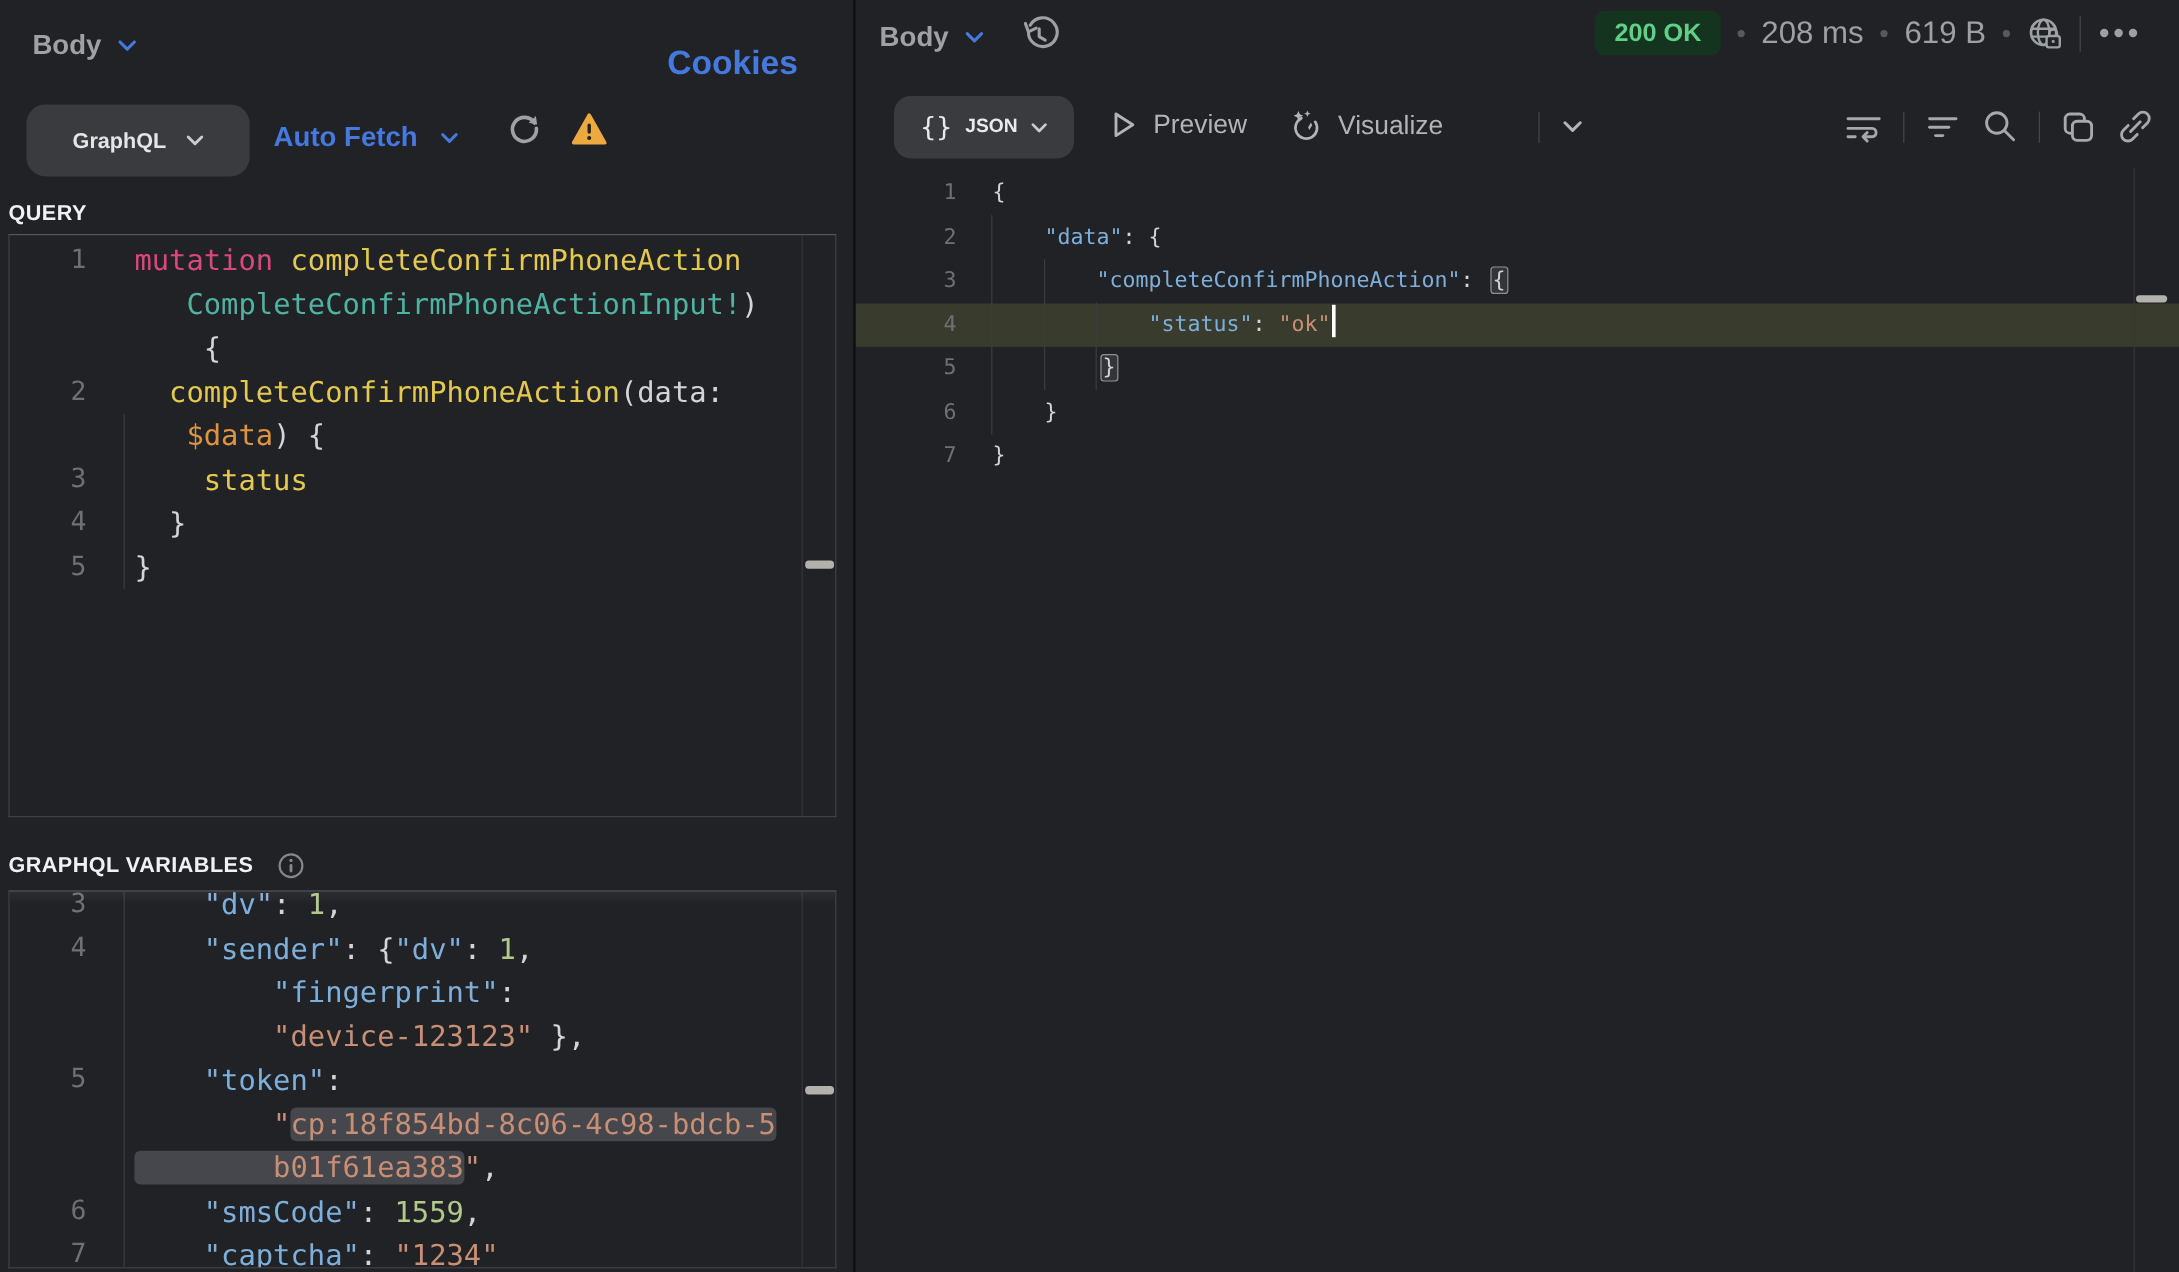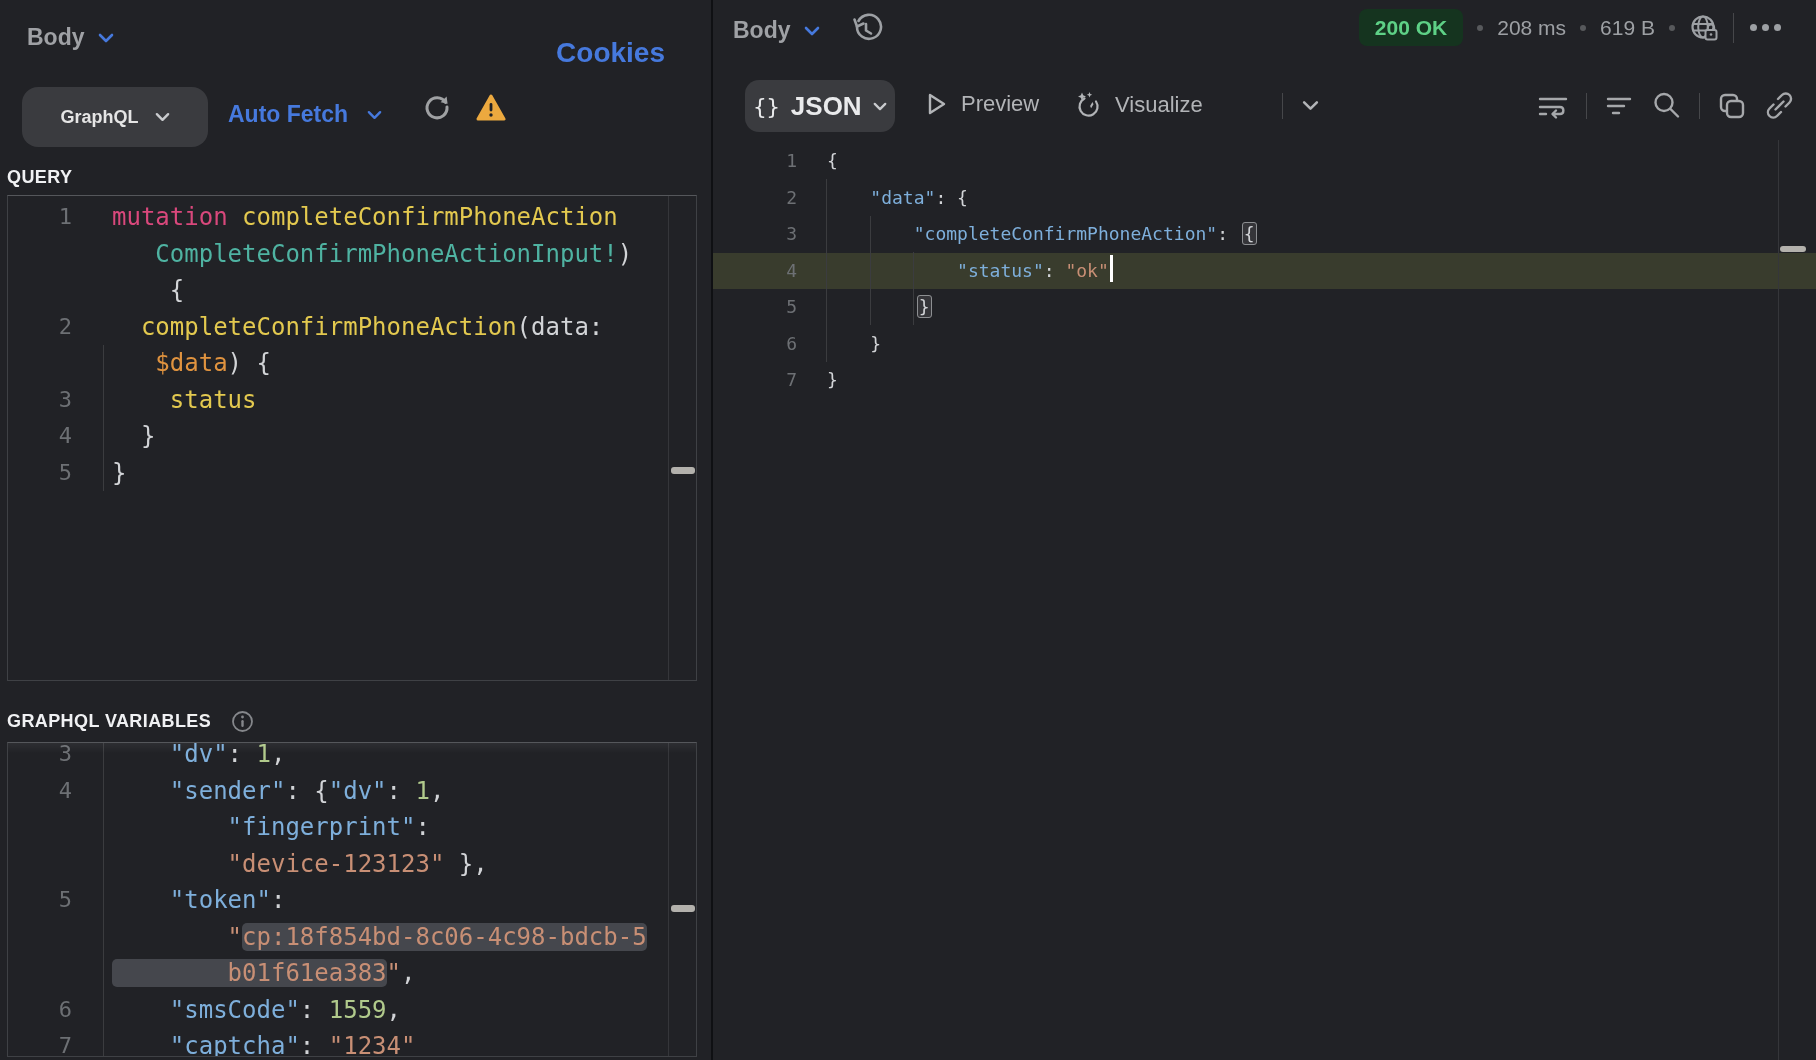--- a/index.html
+++ b/index.html
@@ -81,30 +81,30 @@
   #g-b { left:157px; top:86px; height:109px; }
   #g-c { left:200px; top:122px; height:73px; }
 
   
   #body-dd-right { position:absolute; left:20px; top:17px; gap:13px; cursor:pointer; }
   #history-btn { position:absolute; left:136px; top:13px; cursor:pointer; }
   #status-row { position:absolute; right:33px; top:9px; gap:14px; }
   #status-pill { height:37px; padding:0 16px; border-radius:8px; background:#15341f; color:#5ed186;
                  font-size:21px; font-weight:700; line-height:37px; }
   .sep-dot { width:6px; height:6px; border-radius:50%; background:#57595c; }
-  .meta-txt { color:#9da0a4; font-size:21px; }
+  .meta-txt { color:#9da0a4; font-size:26px; }
   #more-btn { cursor:pointer; display:flex; gap:5px; padding:4px 2px; }
   #more-btn i { width:7px; height:7px; border-radius:50%; background:#9da0a4; }
 
   
   #toolbar { position:absolute; left:0; right:0; top:80px; height:52px; }
   #json-btn { position:absolute; left:32px; top:0; width:150px; height:52px; border-radius:14px; background:#3a3b3f;
               display:flex; align-items:center; justify-content:center; gap:11px; cursor:pointer; }
   #json-btn .glyph { font-family:"DejaVu Sans Mono", monospace; font-size:22px; color:#e9eaec; }
-  #json-btn .lbl { color:#e9eaec; font-size:26px; font-weight:700; }
+  #json-btn .lbl { color:#e9eaec; font-size:16px; font-weight:700; }
   .tb-btn { position:absolute; top:11px; display:flex; align-items:center; gap:12px; cursor:pointer; }
   .tb-btn .lbl { color:#b2b4b7; font-size:22px; }
   #preview-btn { left:212px; }
   #visualize-btn { left:362px; }
   #tb-div { position:absolute; left:569px; top:13px; }
   #tb-chev { position:absolute; left:589px; top:20px; cursor:pointer; }
   #right-icons { position:absolute; right:21px; top:10px; gap:17px; }
   #right-icons .icon-btn { cursor:pointer; }
 </style>
 </head>

